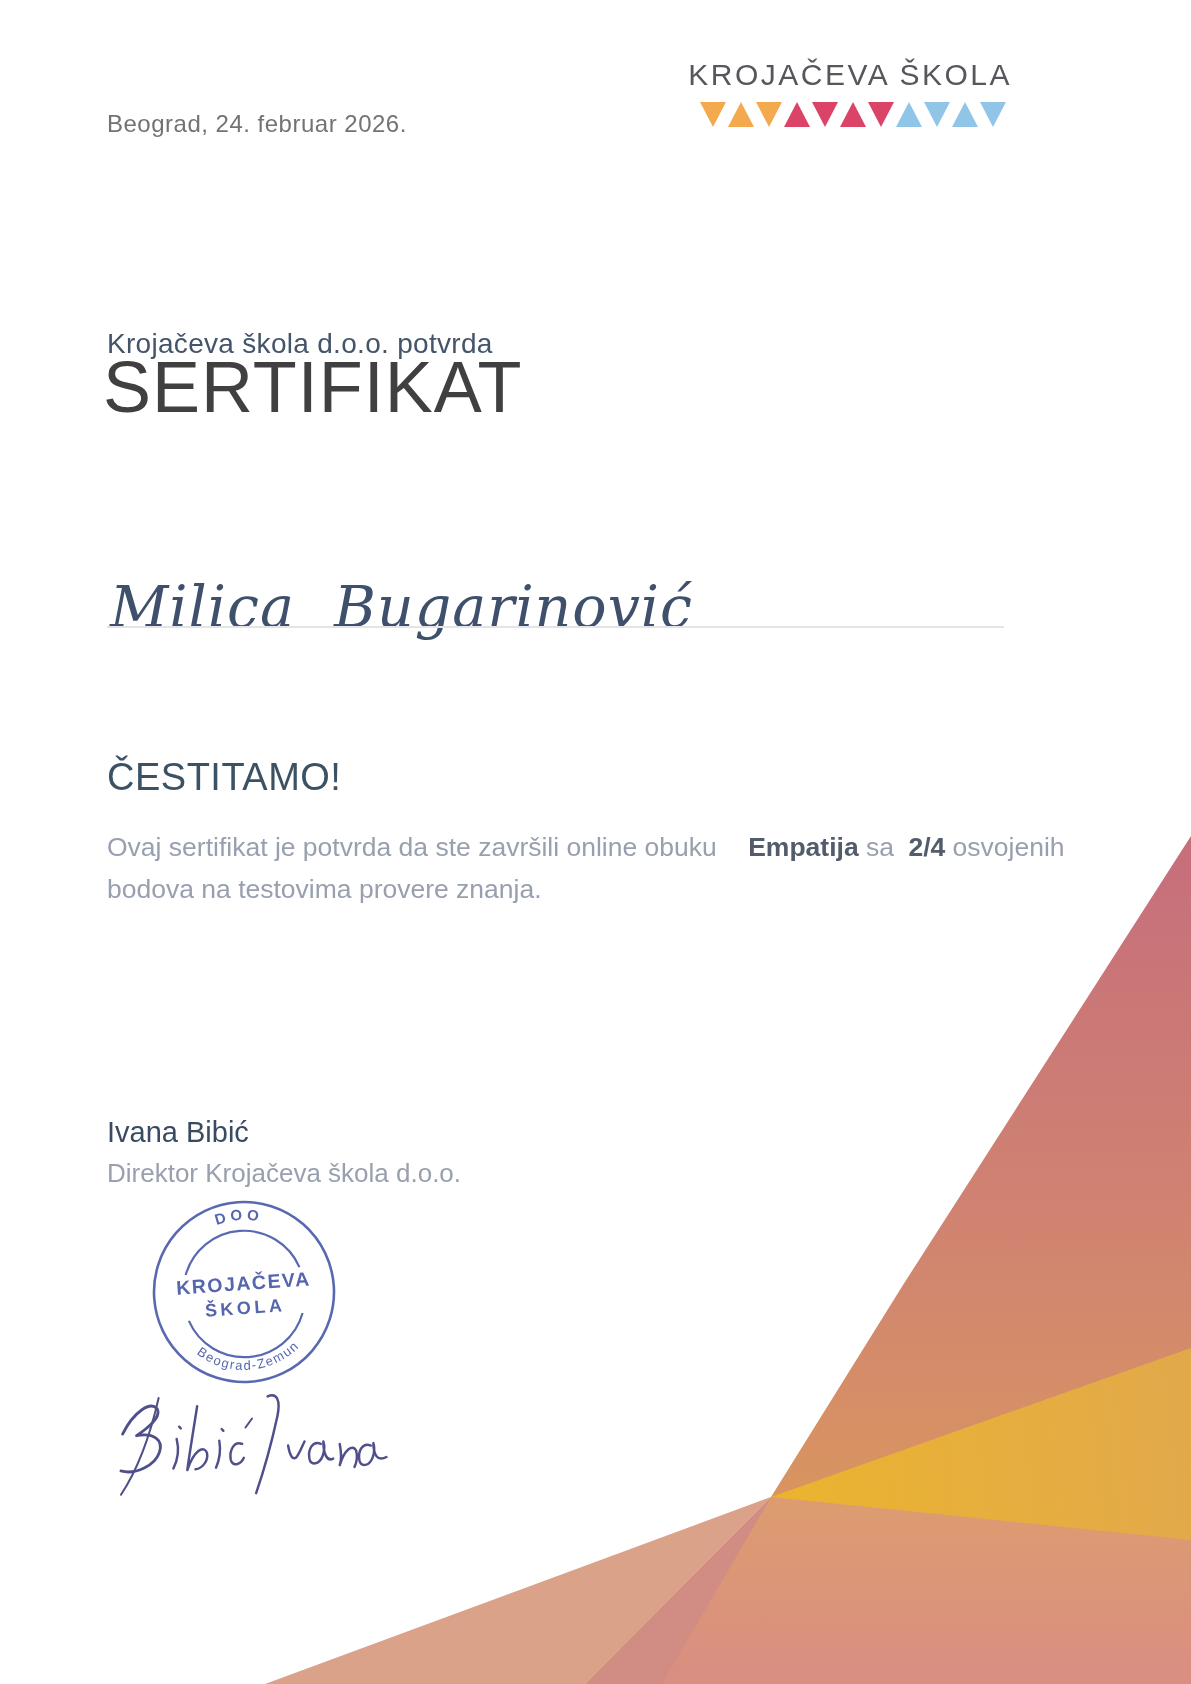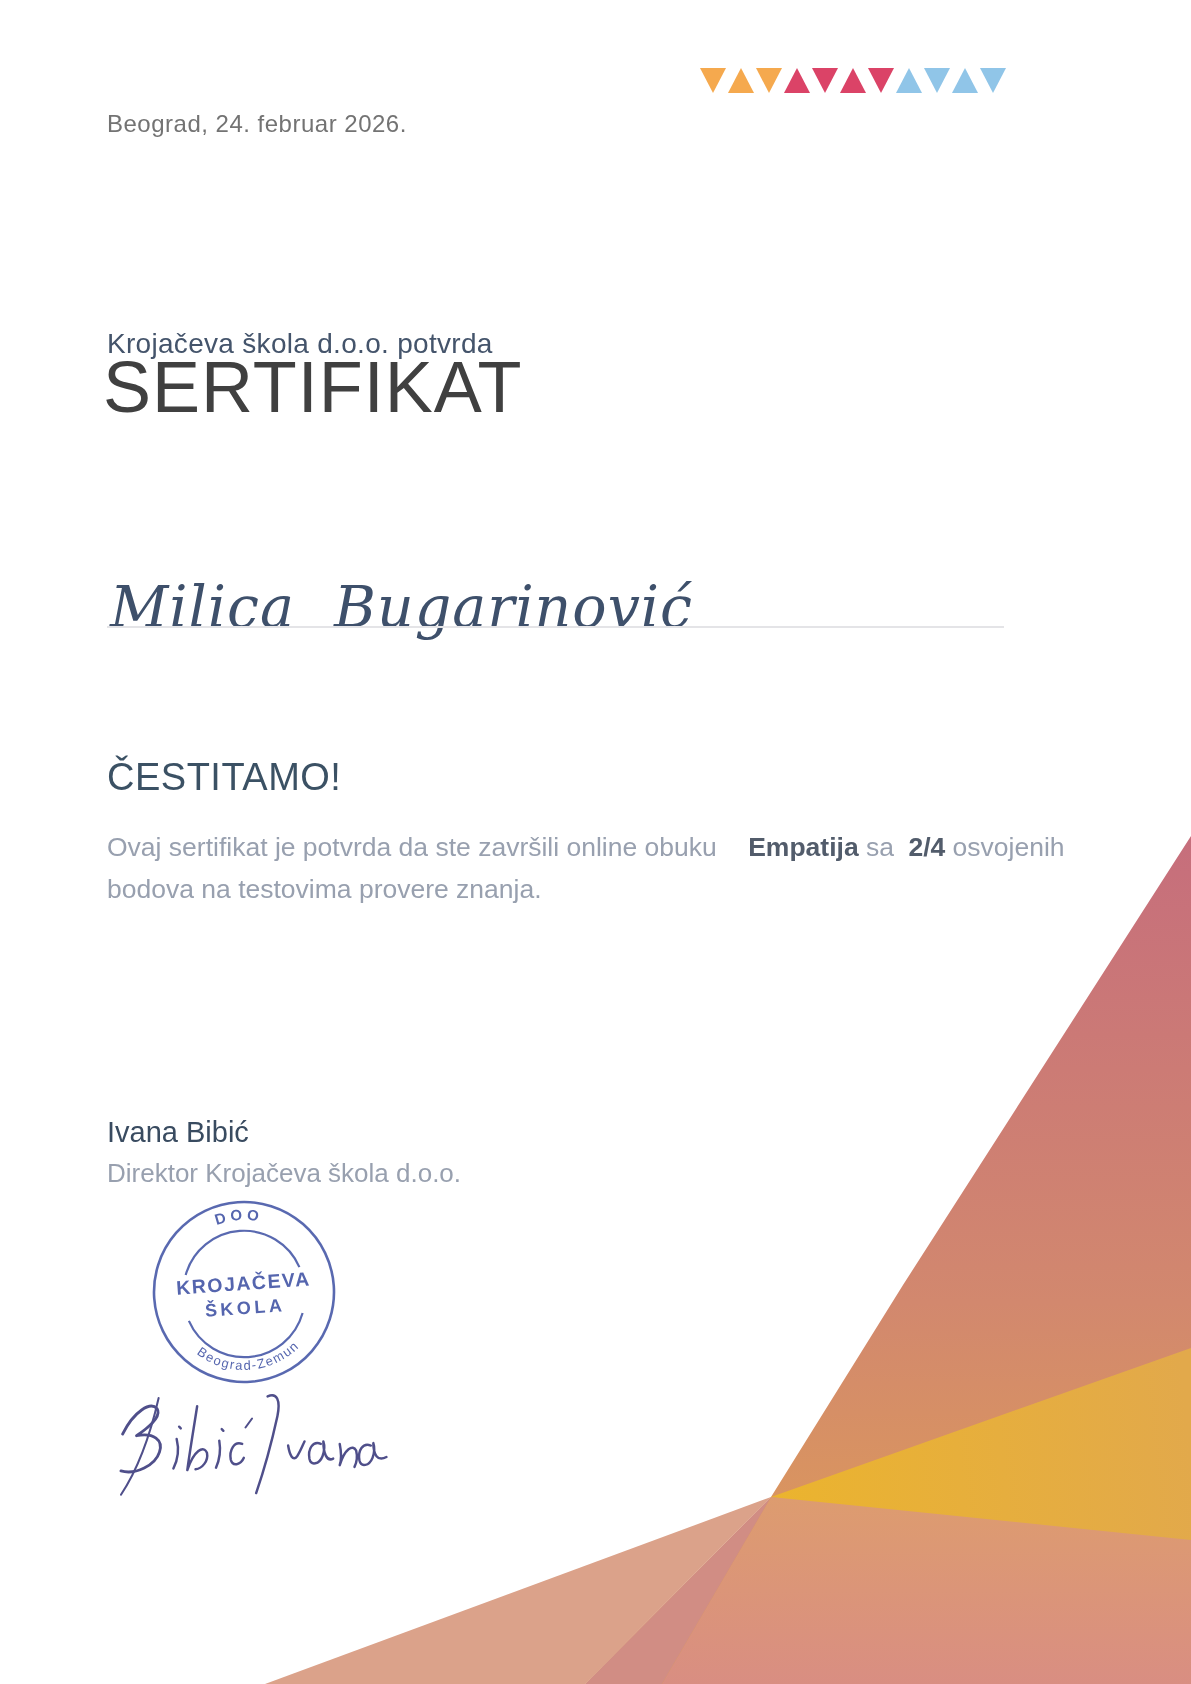--- a/index.html
+++ b/index.html
@@ -57,20 +57,21 @@
   <polygon points="1191,836 903,1285 771,1497 585,1684 1191,1684" fill="url(#gA)"></polygon>
   <polygon points="771,1497 1191,1348 1191,1560" fill="url(#gB)"></polygon>
   <polygon points="771,1497 1191,1540 1191,1684 662,1684" fill="url(#gC)"></polygon>
   <polygon points="771,1497 585,1684 662,1684" fill="#d18d84"></polygon>
   <polygon points="771,1497 265,1684 585,1684" fill="#dba28a"></polygon>
 </svg>
 
 <div class="abs fg date">Beograd, 24. februar 2026.</div>
 
 <div class="abs fg logo">
+  <div class="logo-word">KROJAČEVA ŠKOLA</div>
   <svg class="logo-tris" width="312" height="27" viewBox="0 0 312 27" aria-hidden="true">
 
     <polygon points="0,1 26,1 13,26" fill="#f5a94e"></polygon>
     <polygon points="28,26 54,26 41,1" fill="#f5a94e"></polygon>
     <polygon points="56,1 82,1 69,26" fill="#f5a94e"></polygon>
 
     <polygon points="84,26 110,26 97,1" fill="#db4367"></polygon>
     <polygon points="112,1 138,1 125,26" fill="#db4367"></polygon>
     <polygon points="140,26 166,26 153,1" fill="#db4367"></polygon>
     <polygon points="168,1 194,1 181,26" fill="#db4367"></polygon>

